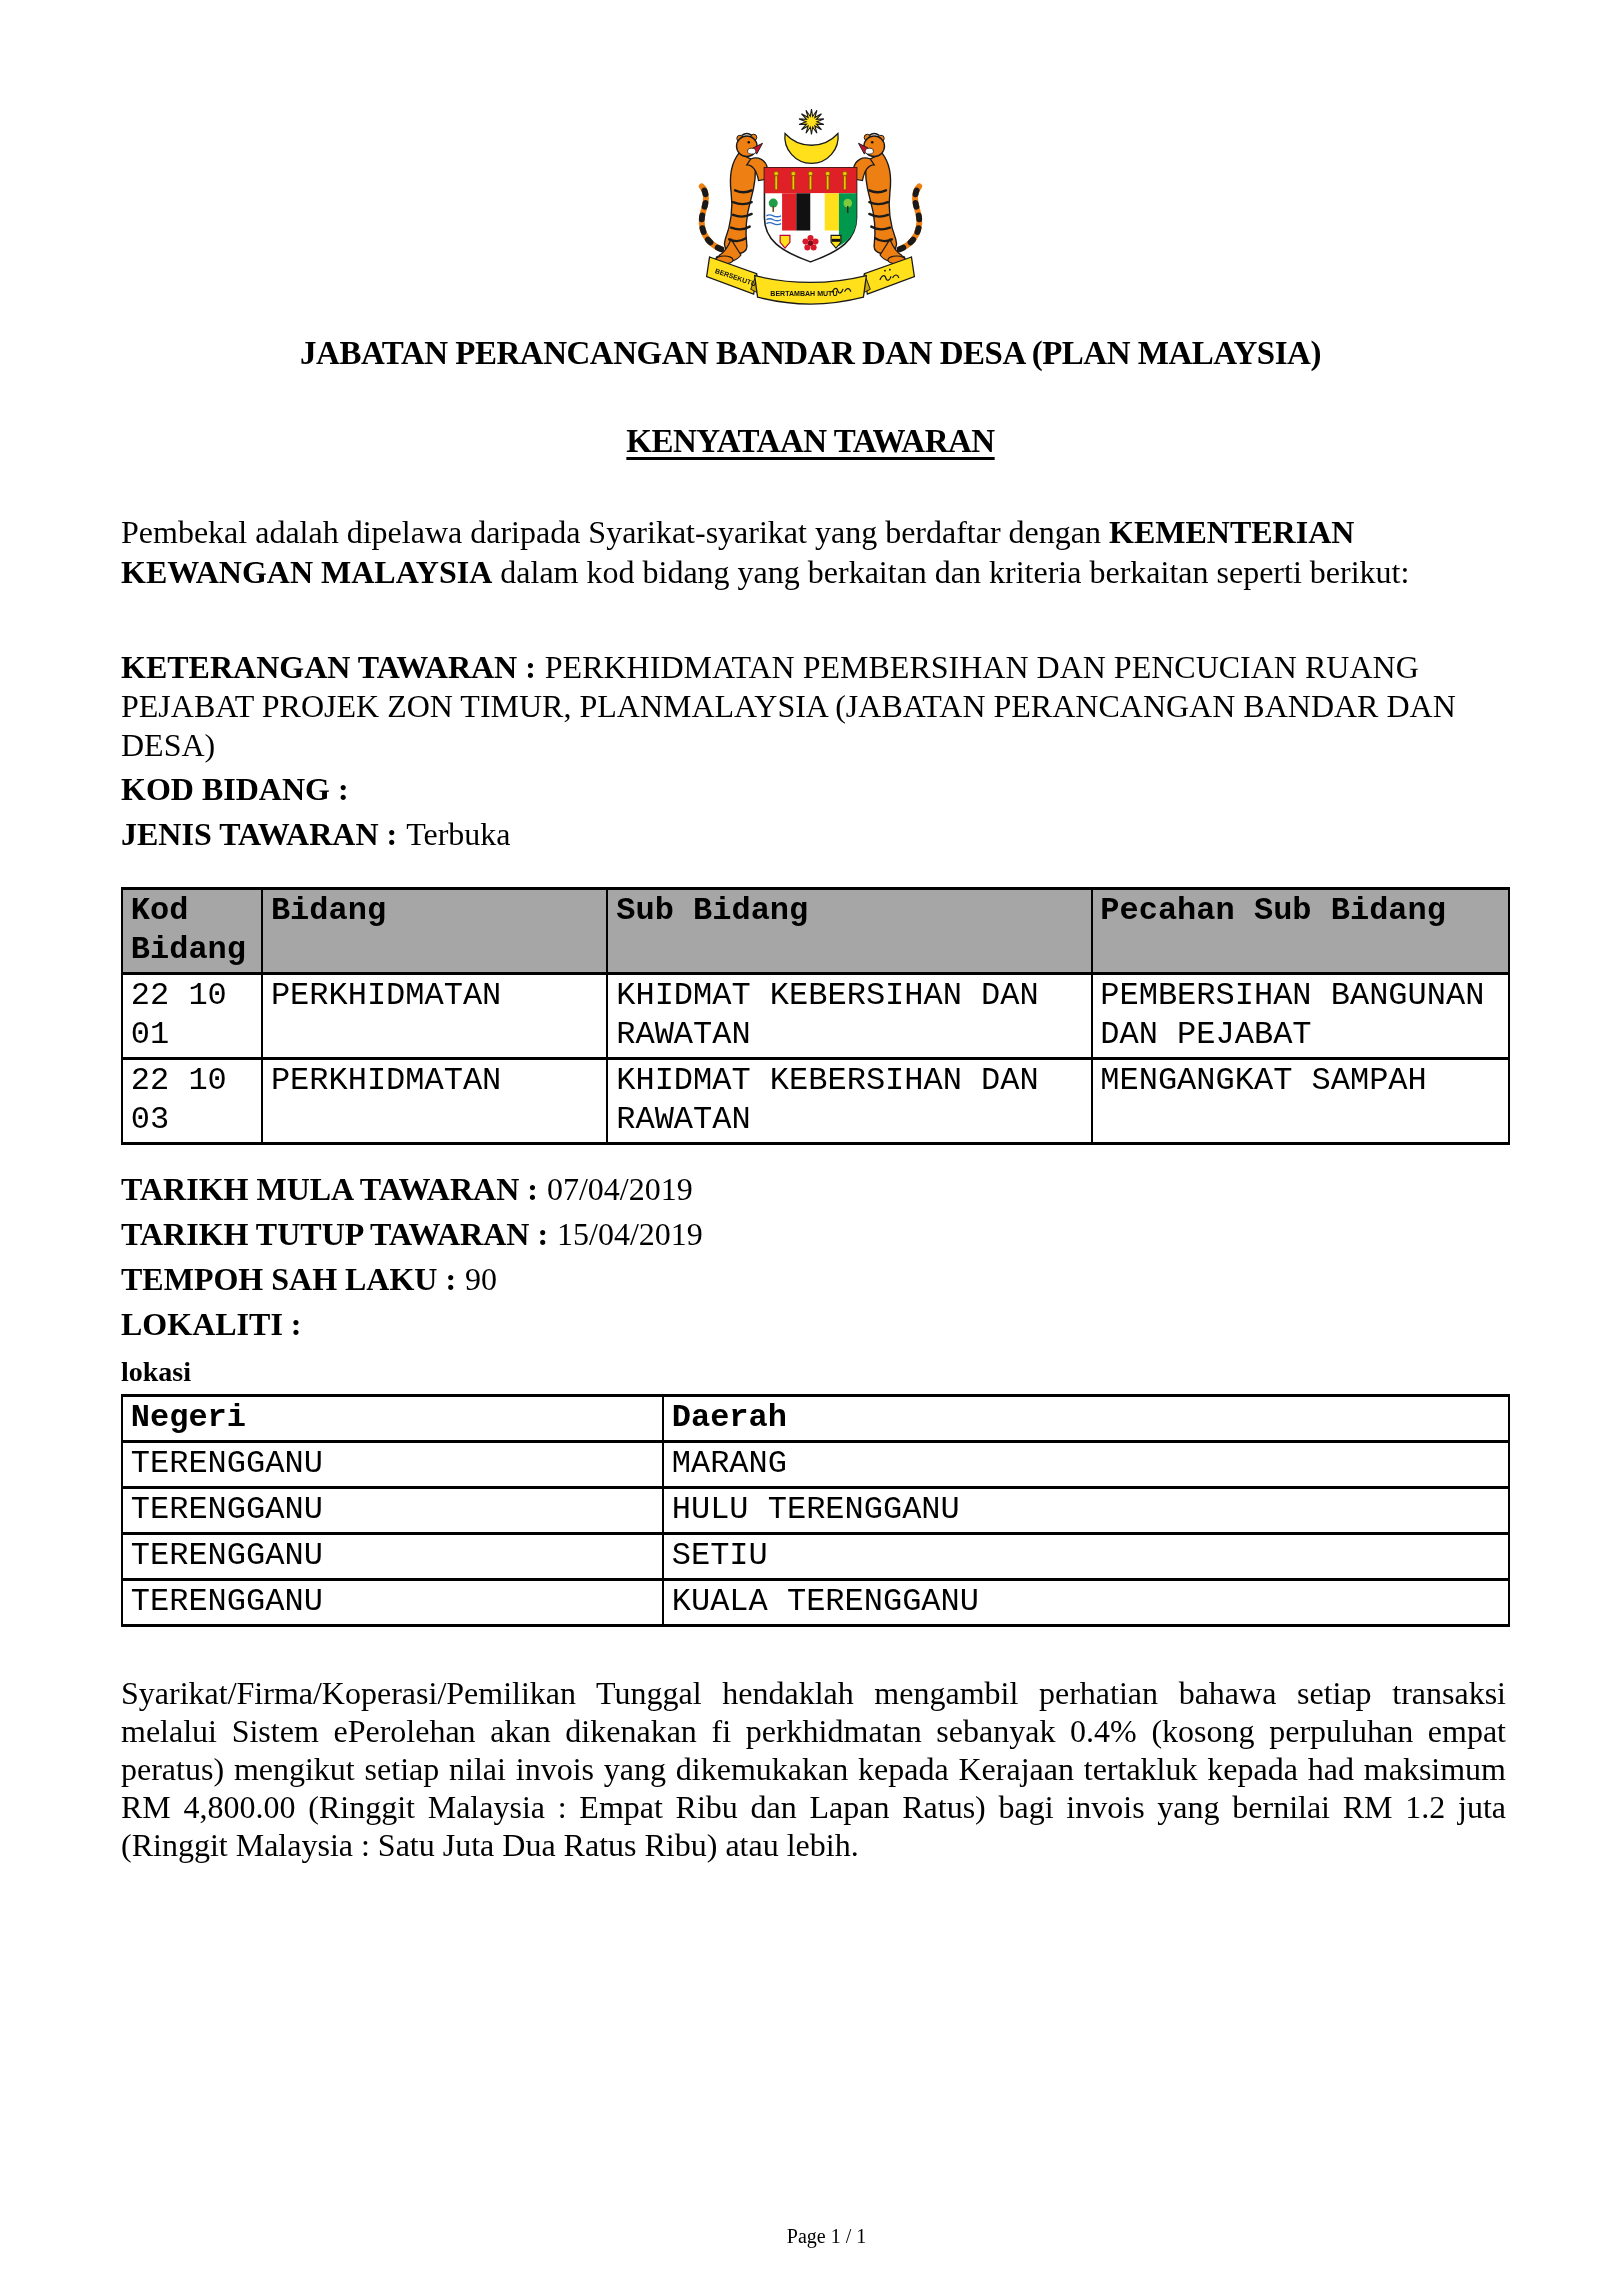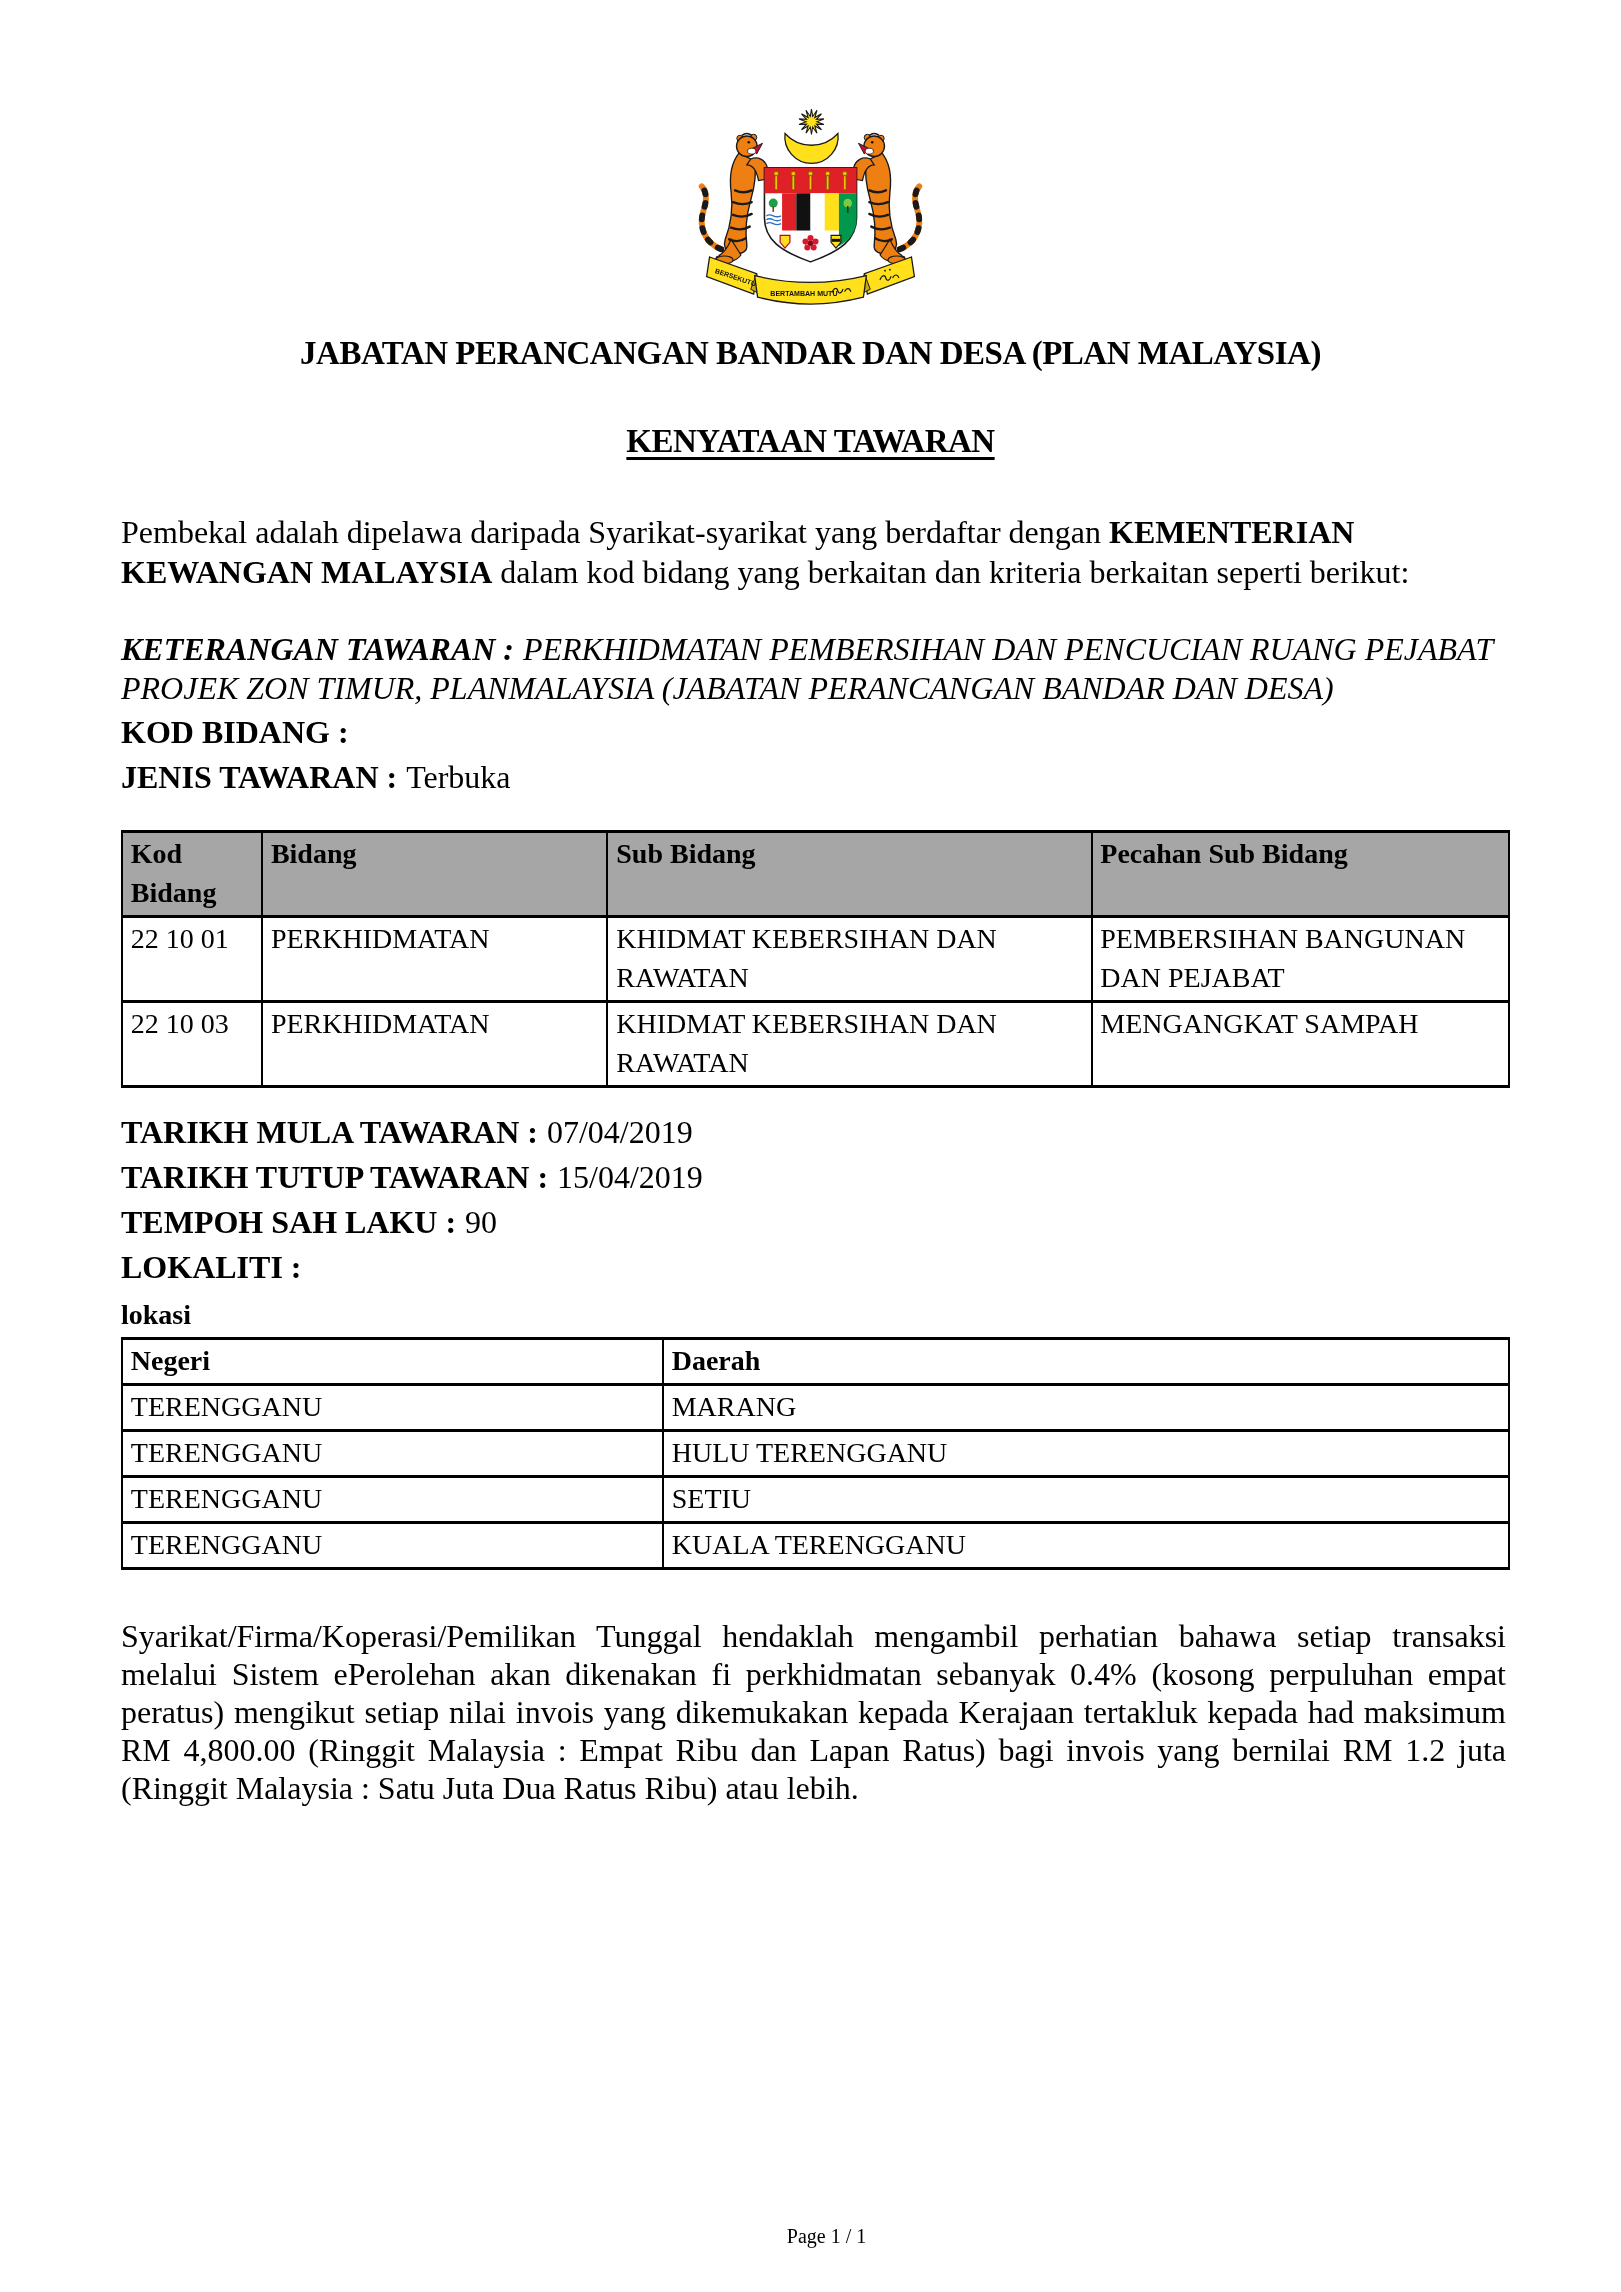--- a/index.html
+++ b/index.html
@@ -20,38 +20,39 @@
   }
   h2.doc-subtitle {
     margin:45px 0 0; text-align:center;
     font-size:33px; line-height:43px; font-weight:bold;
     letter-spacing:-0.5px;
     font-family:Liberation Serif, serif;
   }
   h2.doc-subtitle span { text-decoration:underline; text-underline-offset:4.9px; }
   .intro { margin:49px 115px 0 121px; font-size:32px; line-height:40px; }
   .item  { margin:5.9px 115px 0 121px; font-size:32px; line-height:39px; }
-  .item.keterangan { margin-top:38px;font-style:italic; }
+  .item.keterangan { margin-top:56px; }
   .item.first-date { margin-top:25px; }
   .item .val { margin-left:0.28em; }
   .lokasi-label { margin:7.8px 115px 0 121px; font-size:28px; line-height:39px; font-weight:bold; }
   table.doc-table {
     margin:33px 0 0 121px;
     width:1389px;
     border-collapse:collapse;
     table-layout:fixed;
   }
   table.doc-table th, table.doc-table td {
     border-left:2px solid #000; border-right:2px solid #000;
     border-top:3.9px solid #000; border-bottom:3.9px solid #000;
-    font-size:28px; line-height:39px;
+    font-size:32px; line-height:39px;
     padding:1px 7.8px 2.9px;
     vertical-align:top;
     text-align:left;
     overflow:hidden;
+    font-family:Liberation Mono, monospace;
   }
   table.doc-table th { font-weight:bold; }
   table.kod-table th { background:#a6a6a6; }
   table.kod-table th { height:78px; }
   table.kod-table td { }
   table.lokasi-table { margin-top:3.9px; }
   .notice {
     margin:47px 115px 0 121px;
     font-size:32px; line-height:38px;
     text-align:justify;

